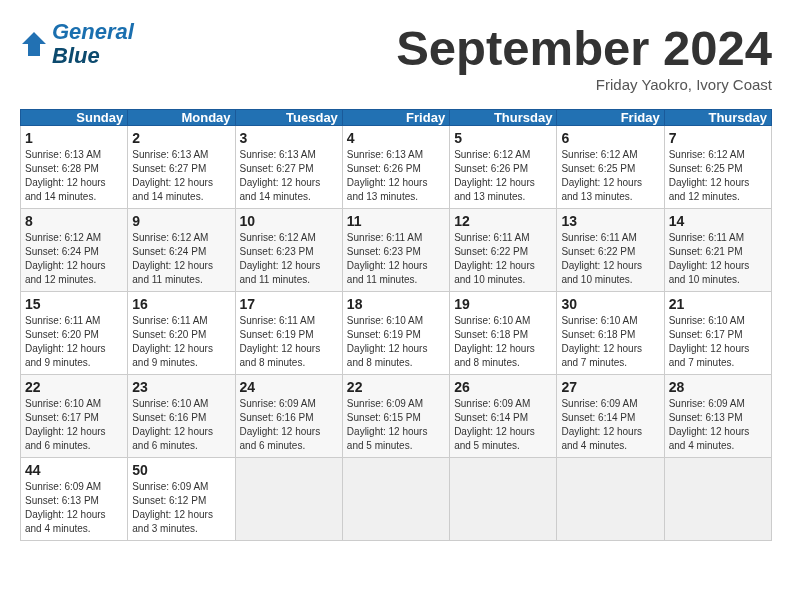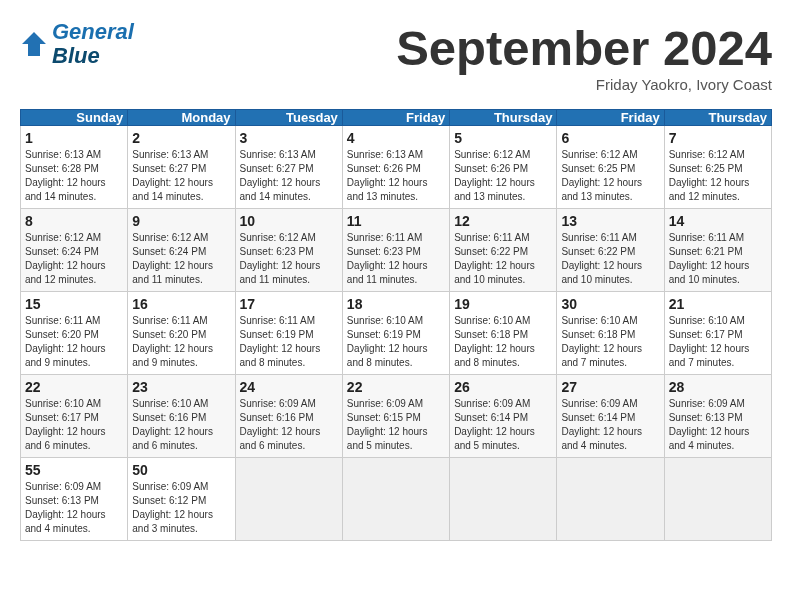--- a/index.html
+++ b/index.html
@@ -178,21 +178,21 @@
         <td><span class="day-num">22</span>
           <span class="day-detail">Sunrise: 6:09 AM<br>Sunset: 6:15 PM<br>Daylight: 12 hours and 5 minutes.</span></td>
         <td><span class="day-num">26</span>
           <span class="day-detail">Sunrise: 6:09 AM<br>Sunset: 6:14 PM<br>Daylight: 12 hours and 5 minutes.</span></td>
         <td><span class="day-num">27</span>
           <span class="day-detail">Sunrise: 6:09 AM<br>Sunset: 6:14 PM<br>Daylight: 12 hours and 4 minutes.</span></td>
         <td><span class="day-num">28</span>
           <span class="day-detail">Sunrise: 6:09 AM<br>Sunset: 6:13 PM<br>Daylight: 12 hours and 4 minutes.</span></td>
       </tr>
       <tr>
-        <td><span class="day-num">55</span>
+        <td><span class="day-num">44</span>
           <span class="day-detail">Sunrise: 6:09 AM<br>Sunset: 6:13 PM<br>Daylight: 12 hours and 4 minutes.</span></td>
         <td><span class="day-num">50</span>
           <span class="day-detail">Sunrise: 6:09 AM<br>Sunset: 6:12 PM<br>Daylight: 12 hours and 3 minutes.</span></td>
         <td class="empty-cell"></td>
         <td class="empty-cell"></td>
         <td class="empty-cell"></td>
         <td class="empty-cell"></td>
         <td class="empty-cell"></td>
       </tr>
     </tbody>

